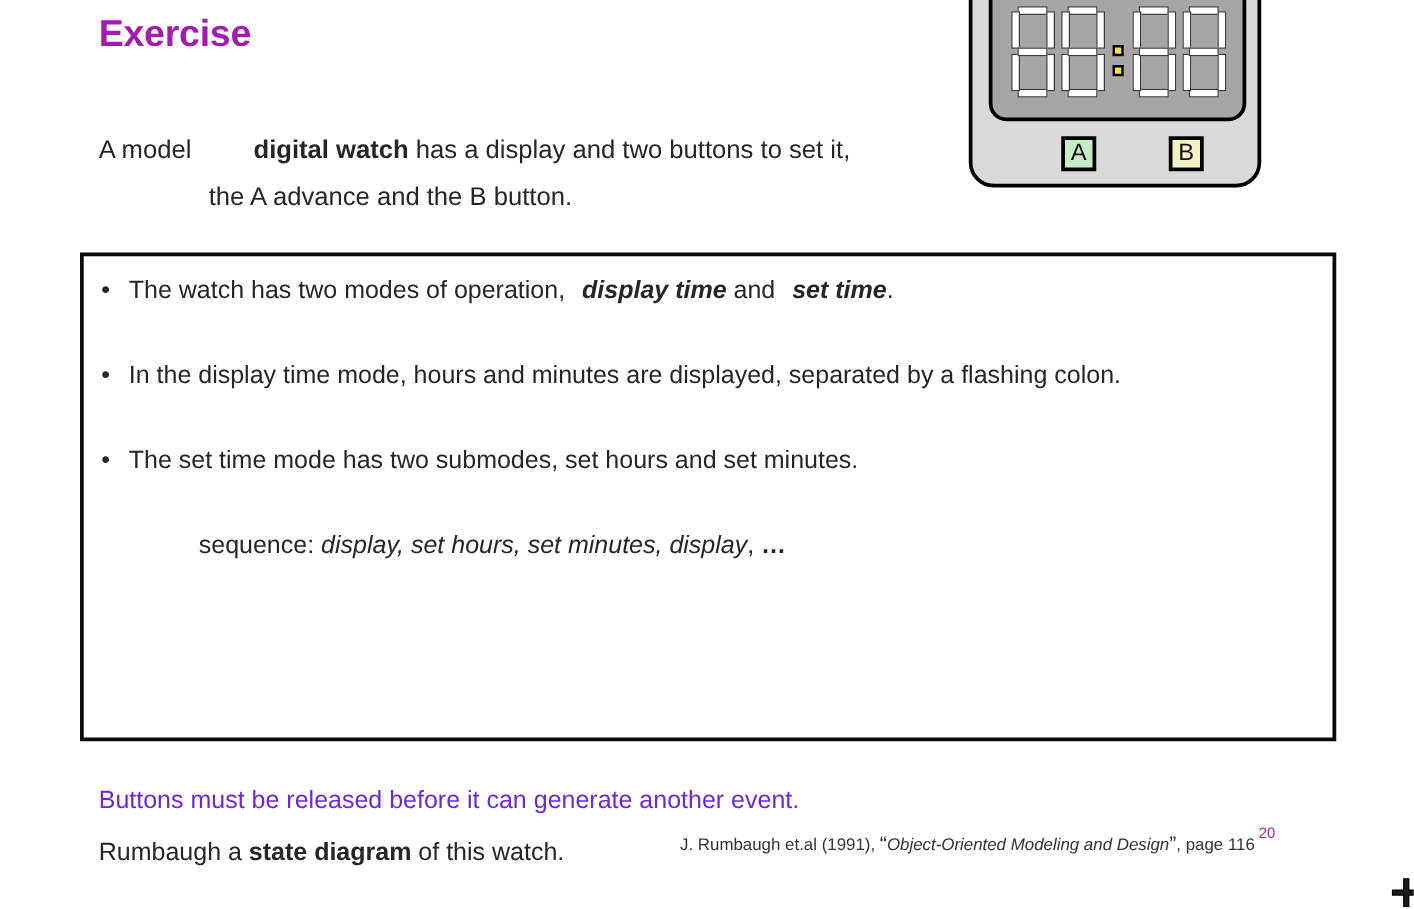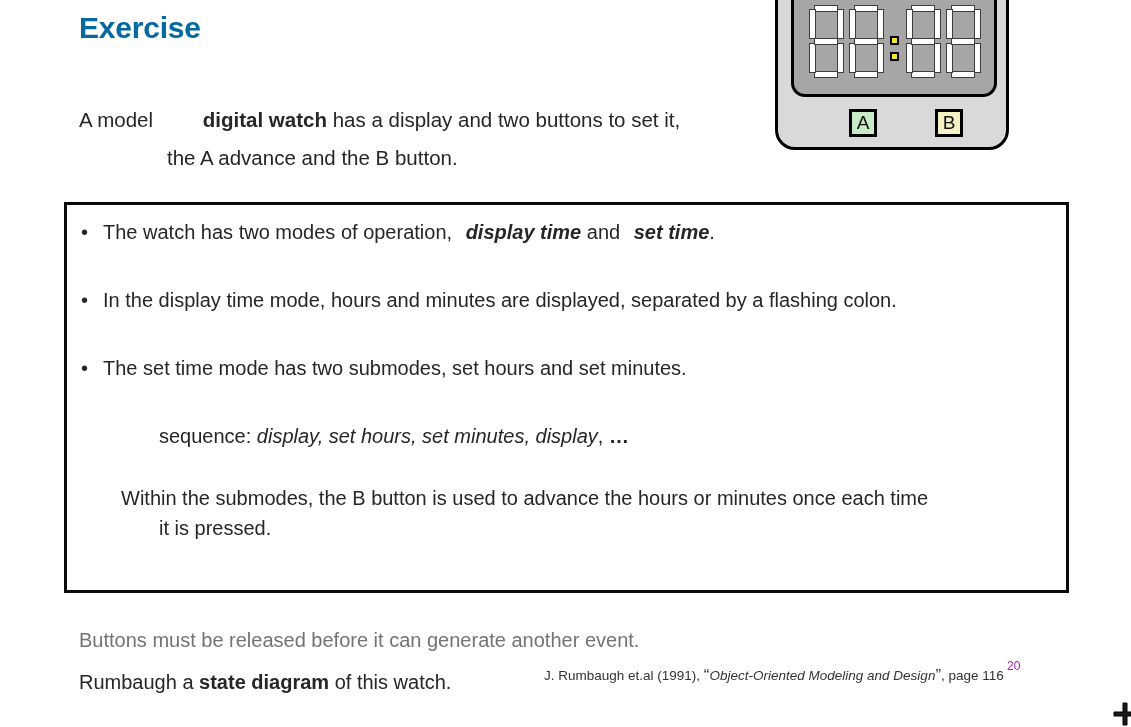--- a/index.html
+++ b/index.html
@@ -17,21 +17,21 @@
   }
 
   
   .slide-title {
     position: absolute;
     left: 79px;
     top: 11px;
     font-size: 30px;
     font-weight: bold;
     letter-spacing: -0.2px;
-    color: #0369a1;
+    color: #a21caf;
   }
 
   
   .intro {
     position: absolute;
     left: 79px;
     top: 101px;
     width: 700px;
     font-size: 20.5px;
     line-height: 38px;
@@ -173,21 +173,21 @@
   .para .cont { display: block; padding-left: 38px; }
   .para i { font-style: italic; }
   .dots { letter-spacing: 2px; font-weight: bold; font-style: normal; }
 
   
   .footer-line-1 {
     position: absolute;
     left: 79px;
     top: 629px;
     font-size: 20px;
-    color: #737373;
+    color: #6d28d9;
   }
   .footer-line-2 {
     position: absolute;
     left: 79px;
     top: 671px;
     font-size: 20px;
     color: #262626;
   }
   .footer-line-2 b { font-weight: bold; }
 
@@ -297,24 +297,20 @@
 
     <div class="bullet-row">
       <span class="bullet-mark">•</span>
       <span class="bullet-text">The set time mode has two submodes, set hours and set minutes.</span>
     </div>
 
     <div class="para">
       <span class="cont"><span>sequence: </span><i>display, set hours, set minutes, display</i><span>,  </span><span class="dots">…</span></span>
     </div>
 
-    <div class="para">
-      <span>Within the submodes, the B button is used to advance the hours or minutes once each time</span>
-      <span class="cont">it is pressed.</span>
-    </div>
 
   </div>
 </div>
 
 <div class="footer-line-1">Buttons must be released before it can generate another event.</div>
 
 <div class="footer-line-2">
   <span>Rumbaugh a </span><b>state diagram</b><span> of this watch.</span>
 </div>
 

